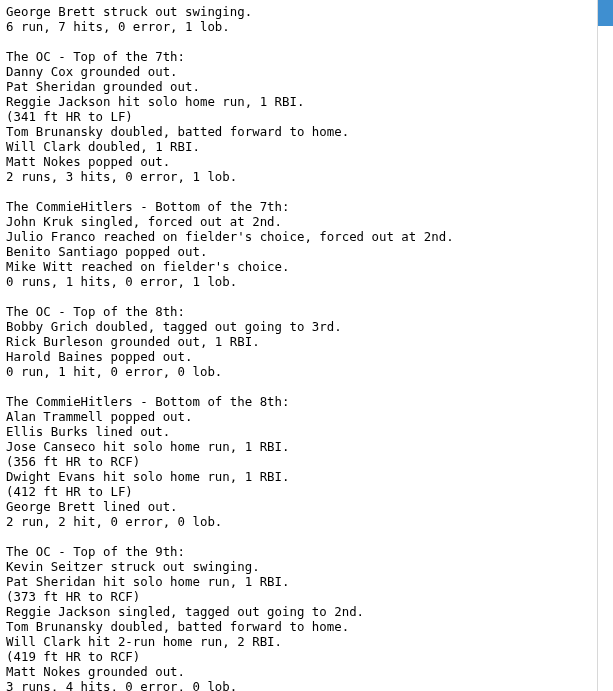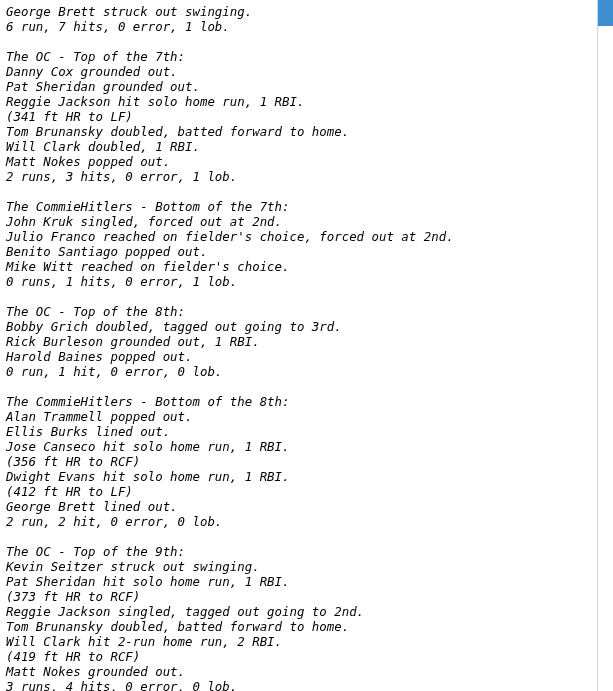--- a/index.html
+++ b/index.html
@@ -17,21 +17,20 @@
     padding: 4px 0 0 6px;
     font-family: "DejaVu Sans Mono", monospace;
     font-size: 12.4px;
     line-height: 15px;
     color: #000000;
     white-space: pre;
   }
   .line {
     white-space: pre;
     min-height: 15px;
-    font-style: italic;
   }
   .blank {
     height: 15px;
   }
   
   #scrollbar {
     position: absolute;
     top: 0;
     right: 0;
     width: 15px;

